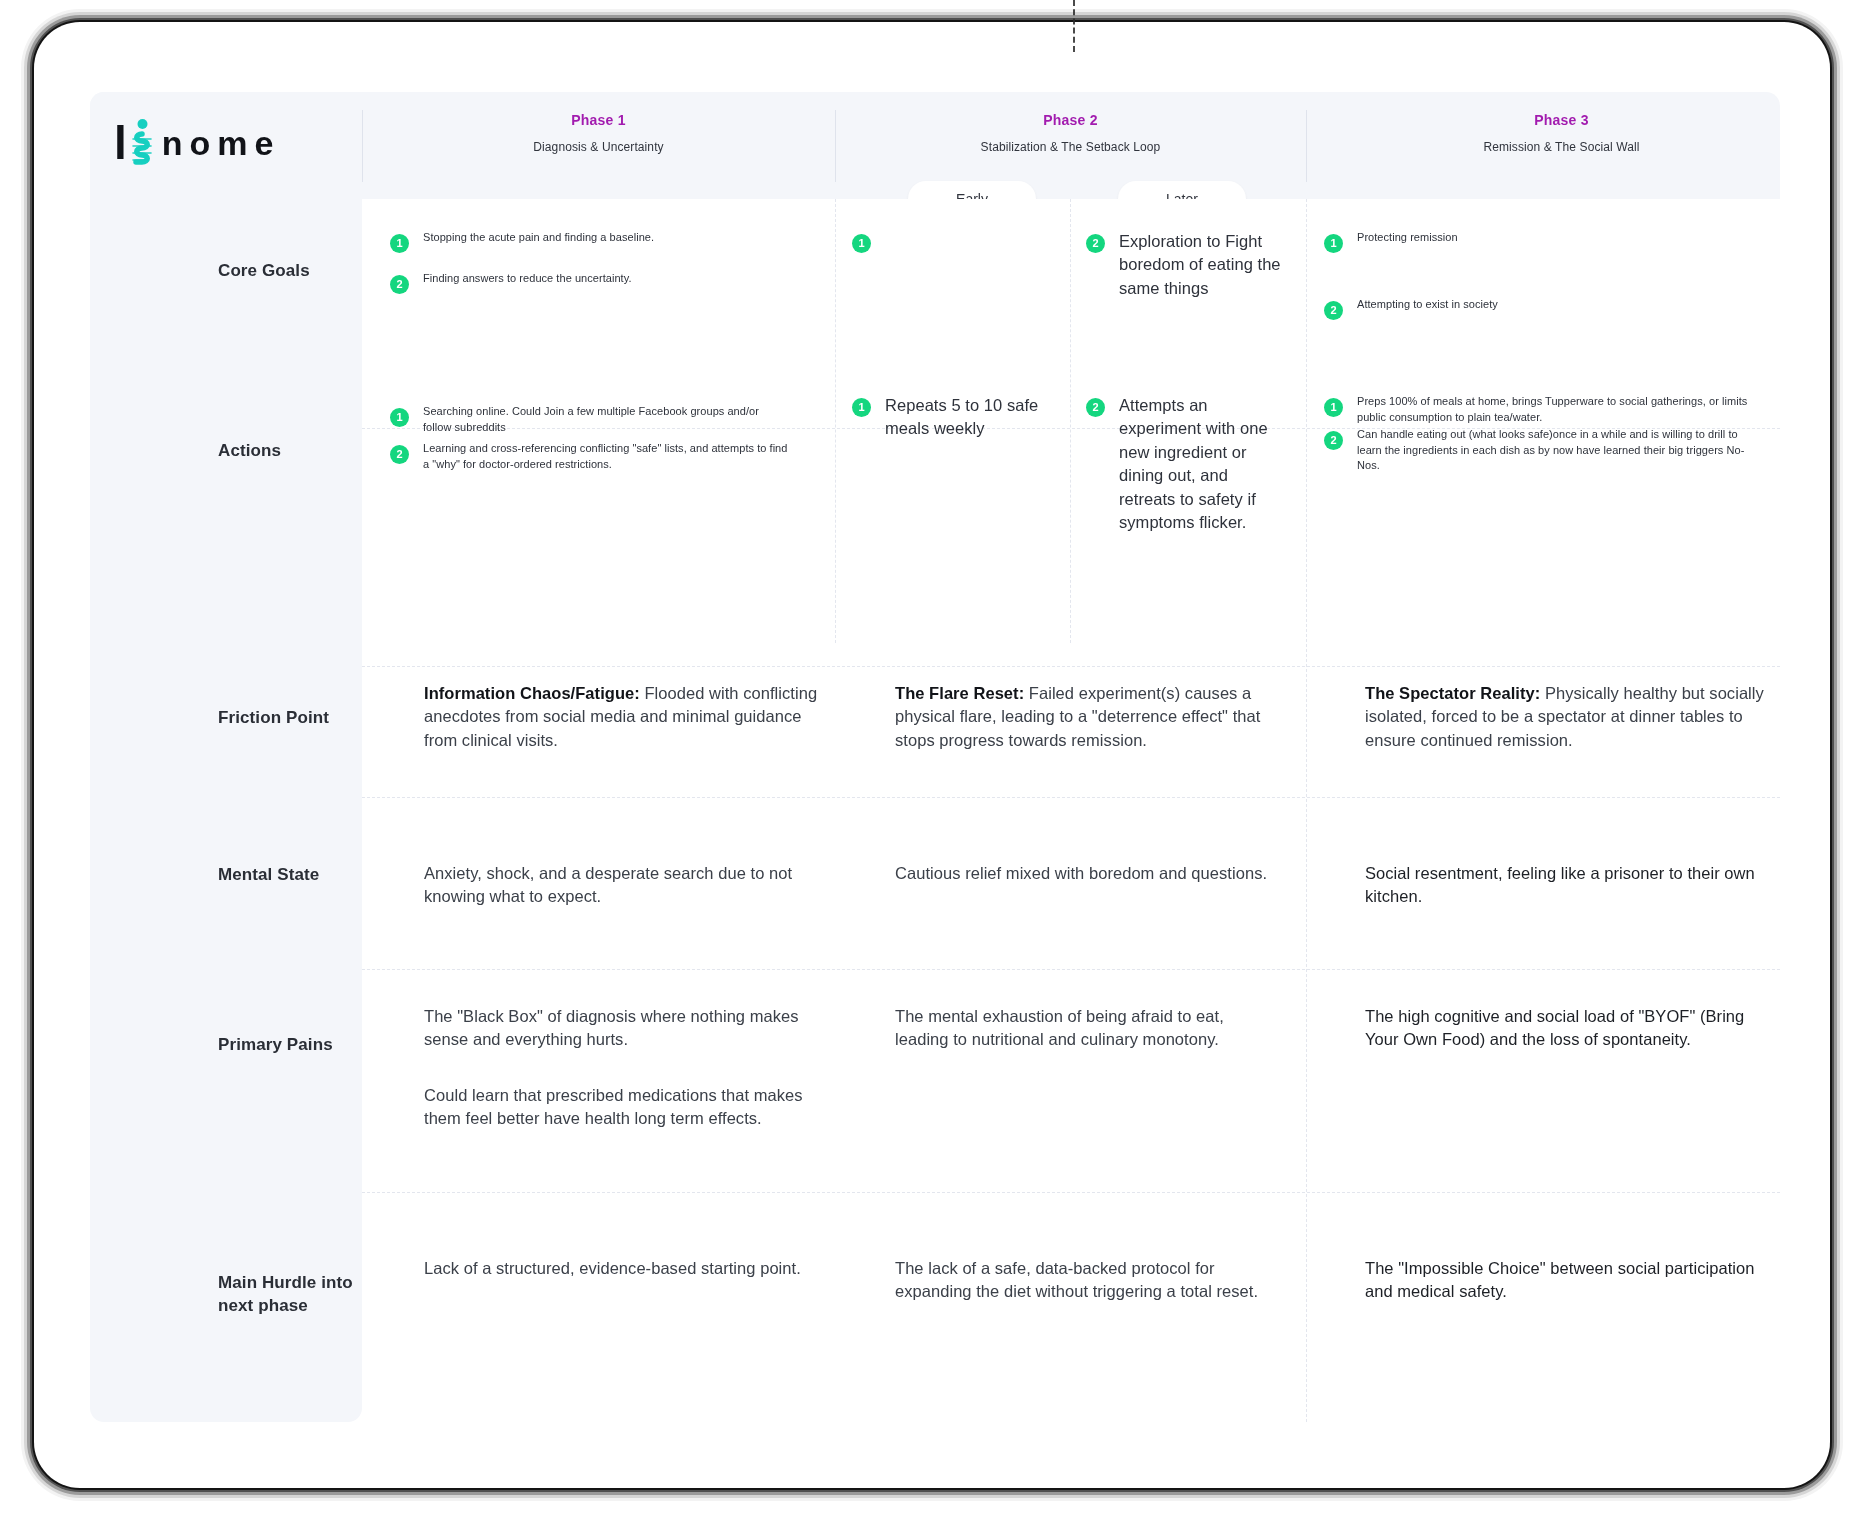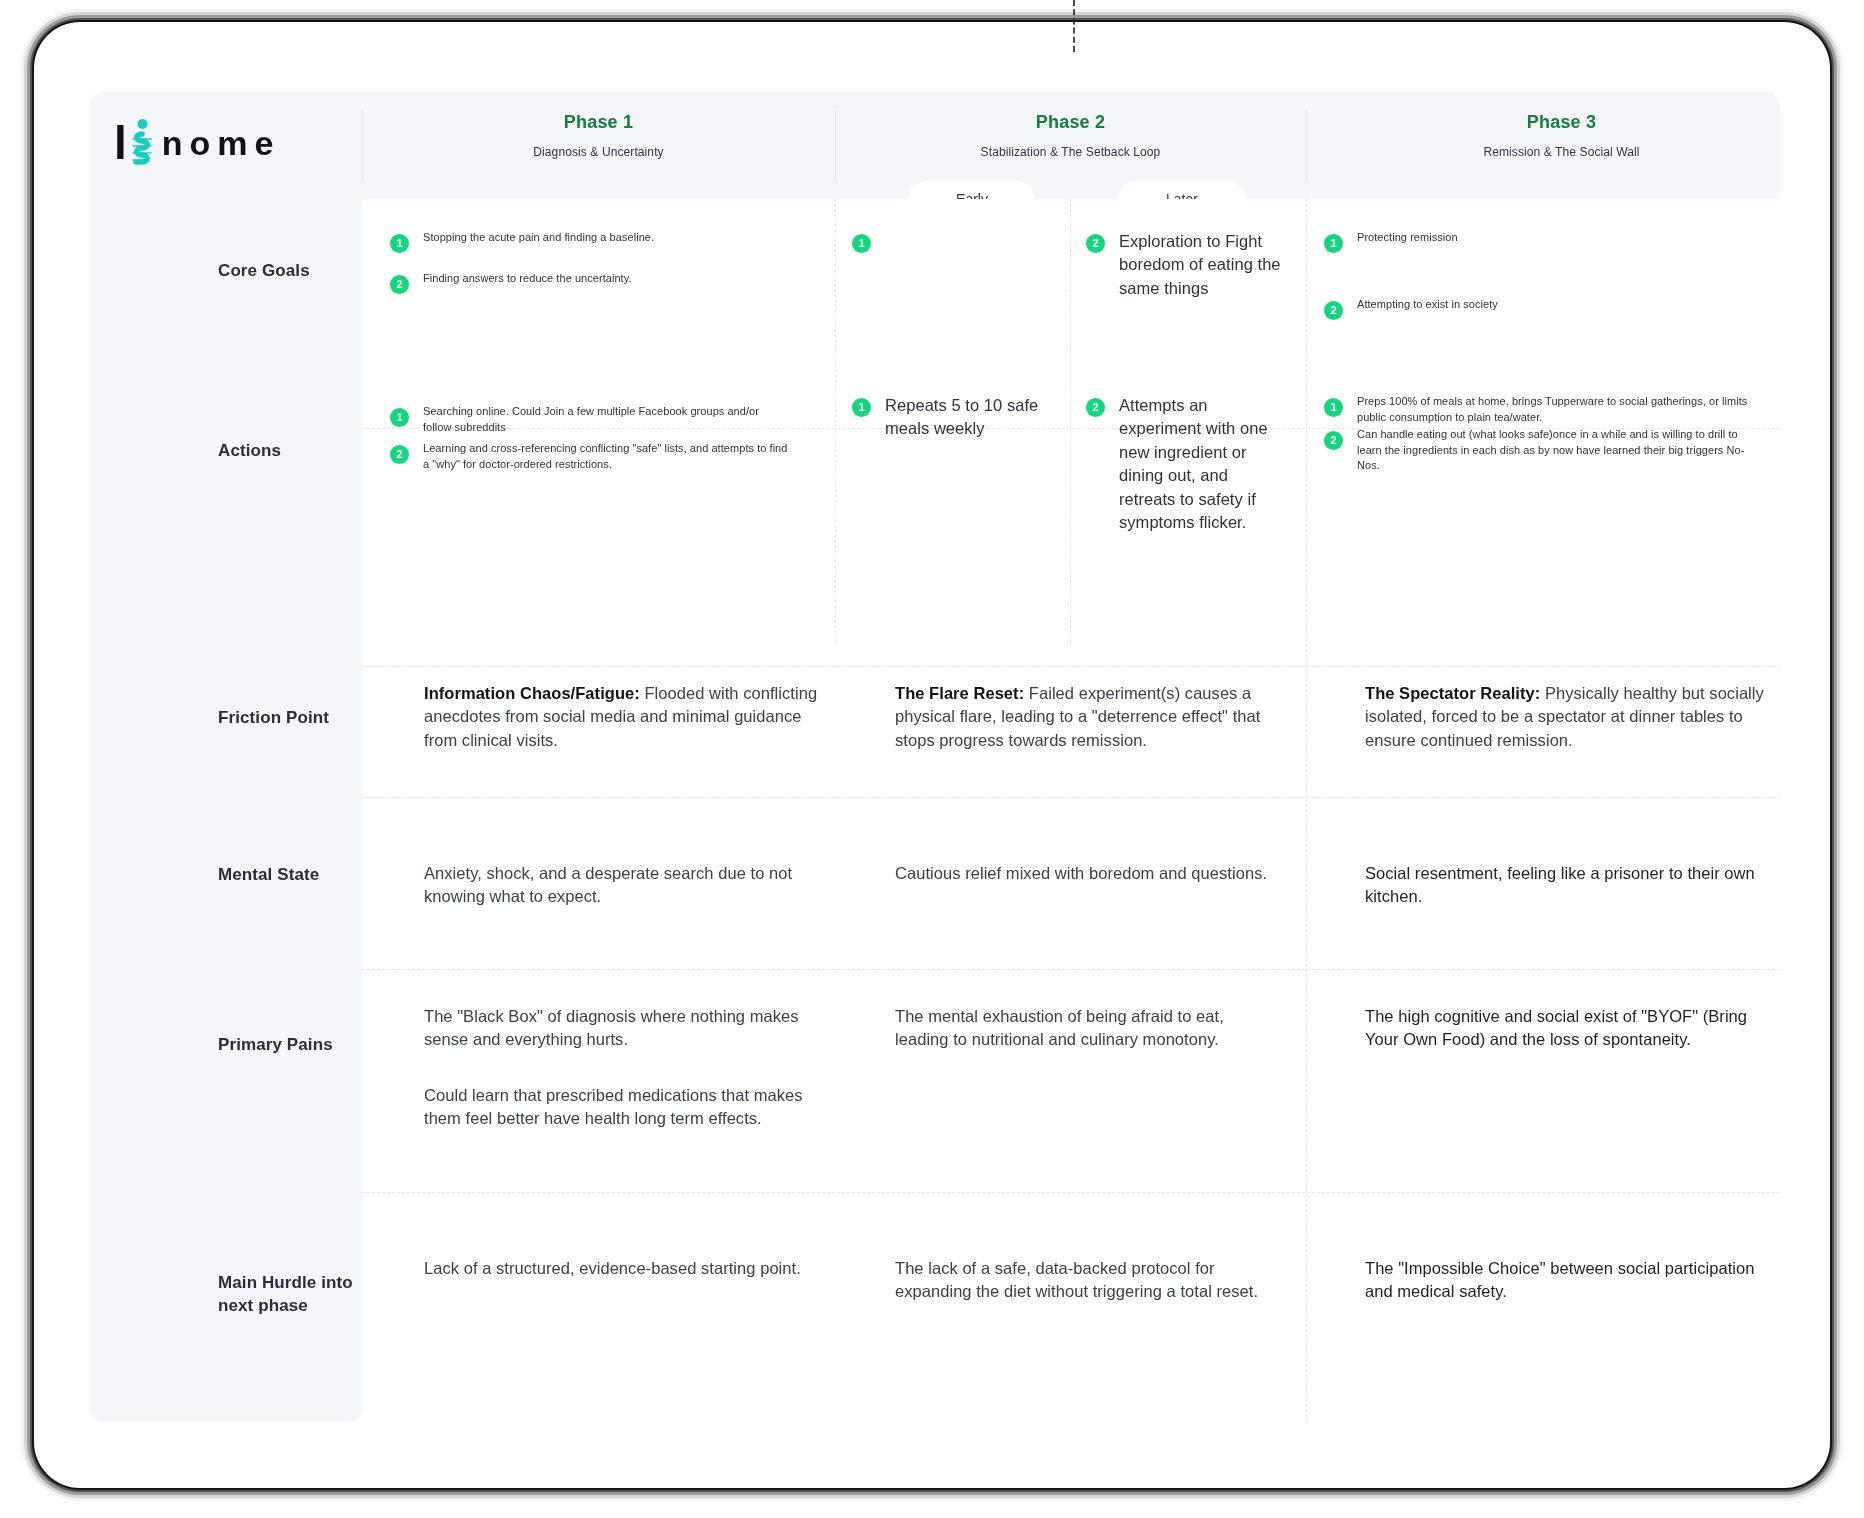--- a/index.html
+++ b/index.html
@@ -109,23 +109,23 @@
 
   
   .phase-head {
     position: absolute;
     top: 0;
     height: 107px;
     text-align: center;
     padding-top: 20px;
   }
   .phase-title {
-    font-size: 18px;
+    font-size: 14px;
     font-weight: 600;
-    color: #15803d;
+    color: #a21caf;
     letter-spacing: 0.2px;
   }
   .phase-sub {
     margin-top: 12px;
     font-size: 12px;
     font-weight: 500;
     color: #30343d;
     letter-spacing: 0.1px;
   }
 
@@ -405,21 +405,21 @@
     </div>
 
     <div class="cell" style="left:334px; top:913px; width:380px;">
       <p class="para">The "Black Box" of diagnosis where nothing makes sense and everything hurts.</p>
       <p class="para" style="margin-top:32px;">Could learn that prescribed medications that makes them feel better have health long term effects.</p>
     </div>
     <div class="cell" style="left:805px; top:913px; width:385px;">
       <p class="para">The mental exhaustion of being afraid to eat, leading to nutritional and culinary monotony.</p>
     </div>
     <div class="cell" style="left:1275px; top:913px; width:400px;">
-      <p class="para dark">The high cognitive and social exist of "BYOF" (Bring Your Own Food) and the loss of spontaneity.</p>
+      <p class="para dark">The high cognitive and social load of "BYOF" (Bring Your Own Food) and the loss of spontaneity.</p>
     </div>
 
     <div class="cell" style="left:334px; top:1165px; width:380px;">
       <p class="para">Lack of a structured, evidence-based starting point.</p>
     </div>
     <div class="cell" style="left:805px; top:1165px; width:385px;">
       <p class="para">The lack of a safe, data-backed protocol for expanding the diet without triggering a total reset.</p>
     </div>
     <div class="cell" style="left:1275px; top:1165px; width:400px;">
       <p class="para dark">The "Impossible Choice" between social participation and medical safety.</p>

